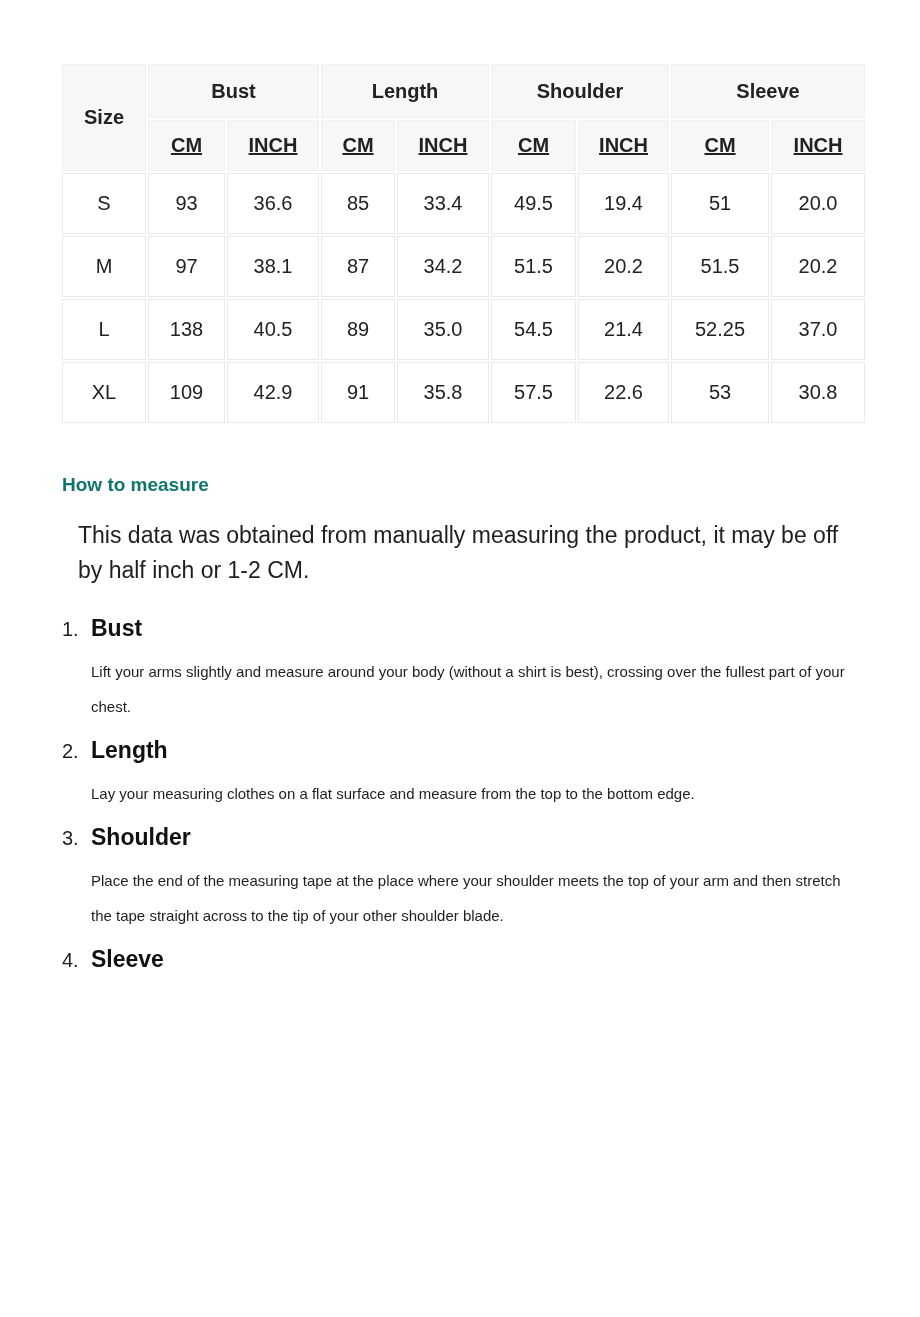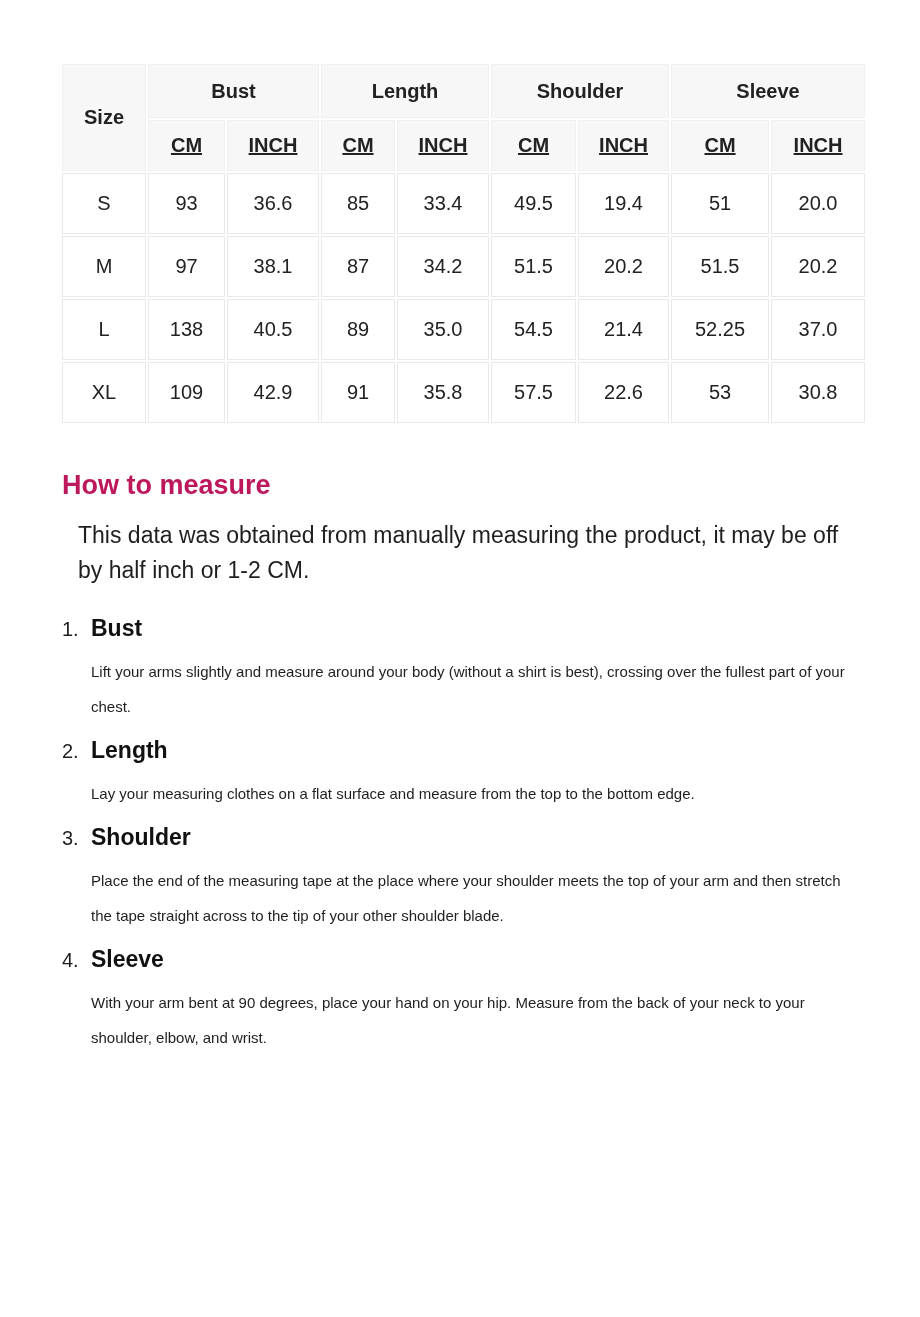--- a/index.html
+++ b/index.html
@@ -40,23 +40,23 @@
   table.size-chart .unit-row th { height: 51px; text-decoration: underline; }
   table.size-chart tbody td {
     background: #ffffff;
     border: 1px solid #e9e9e9;
     height: 61px;
     font-weight: normal;
   }
 
   
   .htm-title {
-    font-size: 27px;
+    font-size: 19px;
     font-weight: bold;
-    color: #be185d;
+    color: #0f766e;
     margin: 42px 0 0 0;
     line-height: 36px;
   }
   .htm-intro {
     font-size: 23px;
     line-height: 35px;
     margin: 15px 0 0 16px;
     color: #1f1f1f;
   }
   ol.steps {
@@ -196,18 +196,17 @@
           <span class="step-num">3.</span>
           <span class="step-title">Shoulder</span>
         </div>
         <p class="step-desc">Place the end of the measuring tape at the place where your shoulder meets the top of your arm and then stretch the tape straight across to the tip of your other shoulder blade.</p>
       </li>
       <li>
         <div class="step-head">
           <span class="step-num">4.</span>
           <span class="step-title">Sleeve</span>
         </div>
-        <p class="step-desc">With your arm bent at 90 degrees, place your hand on your hip. Measure from the back of your neck to your shoulder, elbow, and wrist.</p>
       </li>
     </ol>
   </section>
 
 </div>
 
 </body></html>

